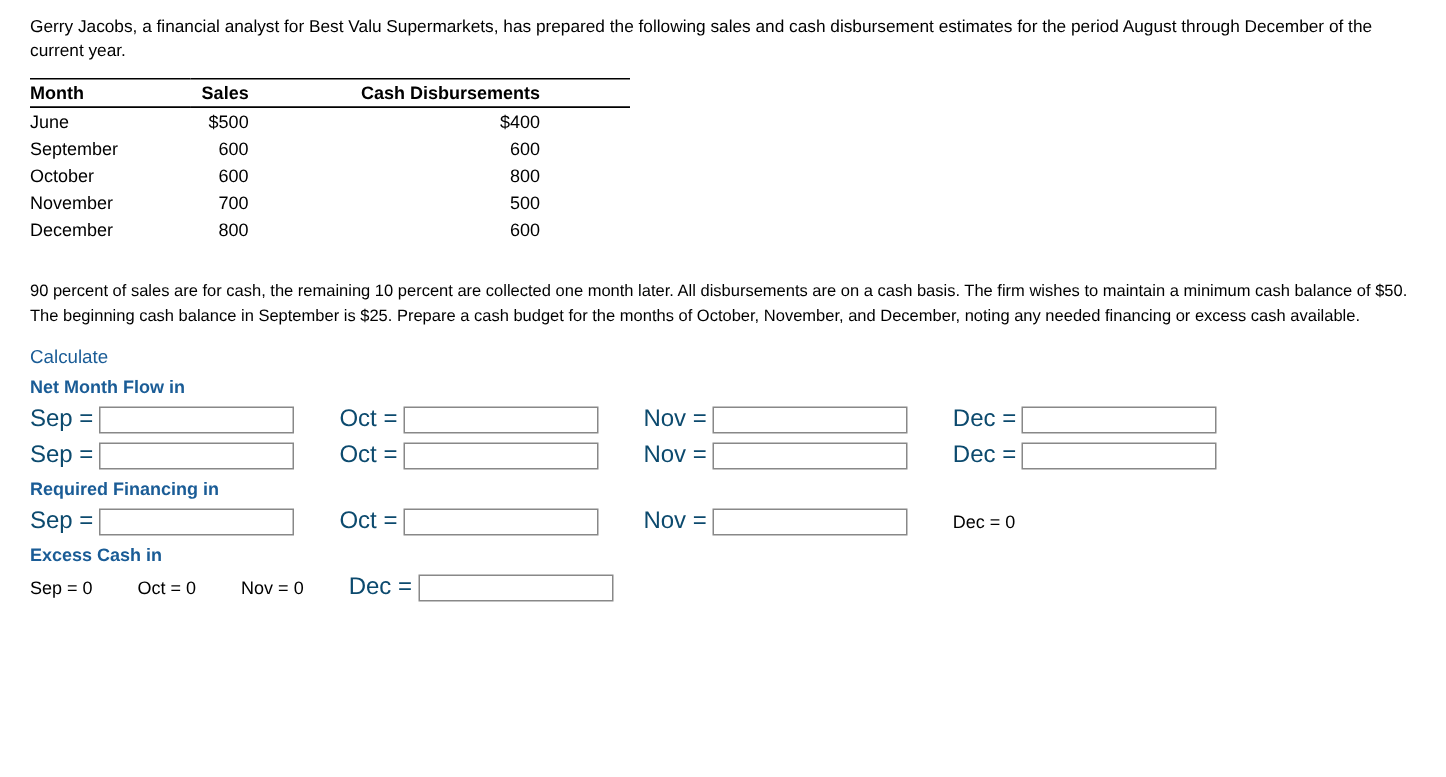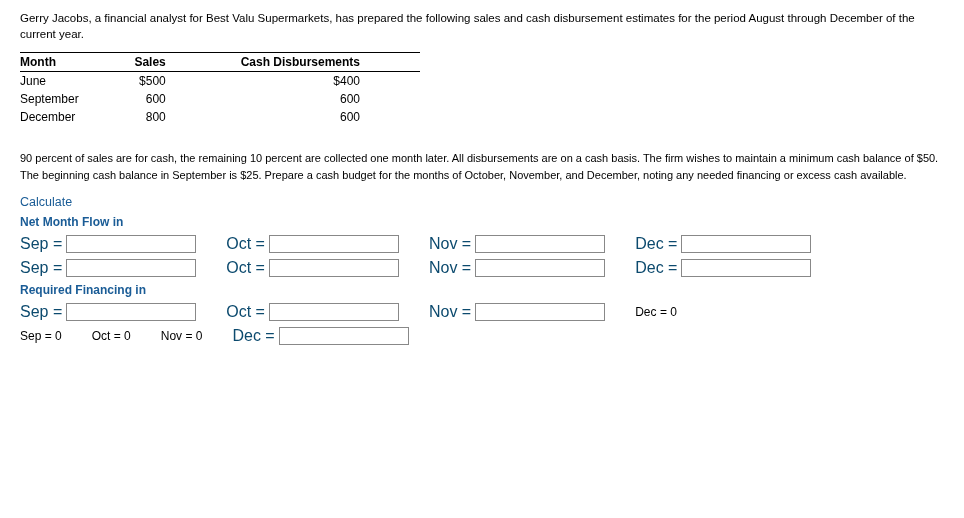--- a/index.html
+++ b/index.html
@@ -114,20 +114,30 @@
         <td>June</td>
         <td class="num">$500</td>
         <td class="num">$400</td>
       </tr>
       <tr>
         <td>September</td>
         <td class="num">600</td>
         <td class="num">600</td>
       </tr>
       <tr>
+        <td>October</td>
+        <td class="num">600</td>
+        <td class="num">800</td>
+      </tr>
+      <tr>
+        <td>November</td>
+        <td class="num">700</td>
+        <td class="num">500</td>
+      </tr>
+      <tr>
         <td>December</td>
         <td class="num">800</td>
         <td class="num">600</td>
       </tr>
     </tbody>
 </table>
 
 <p class="note-text">90 percent of sales are for cash, the remaining 10 percent are collected one month later. All disbursements are on a cash basis. The firm wishes to maintain a minimum cash balance of $50. The beginning cash balance in September is $25. Prepare a cash budget for the months of October, November, and December, noting any needed financing or excess cash available.</p>
 
 <div class="section-title">Calculate</div>
@@ -188,20 +198,21 @@
         <div class="field-group">
           <span class="field-label">Nov =</span>
           <input type="text" class="field-input" style="">
         </div>
         <div class="field-group">
           <span class="static-value">Dec = 0</span>
         </div>
       </div>
     </div>
     <div class="calc-section">
+      <div class="subsection-title">Excess Cash in</div>
       <div class="calc-row">
         <div class="field-group">
           <span class="static-value">Sep = 0</span>
         </div>
         <div class="field-group">
           <span class="static-value">Oct = 0</span>
         </div>
         <div class="field-group">
           <span class="static-value">Nov = 0</span>
         </div>

